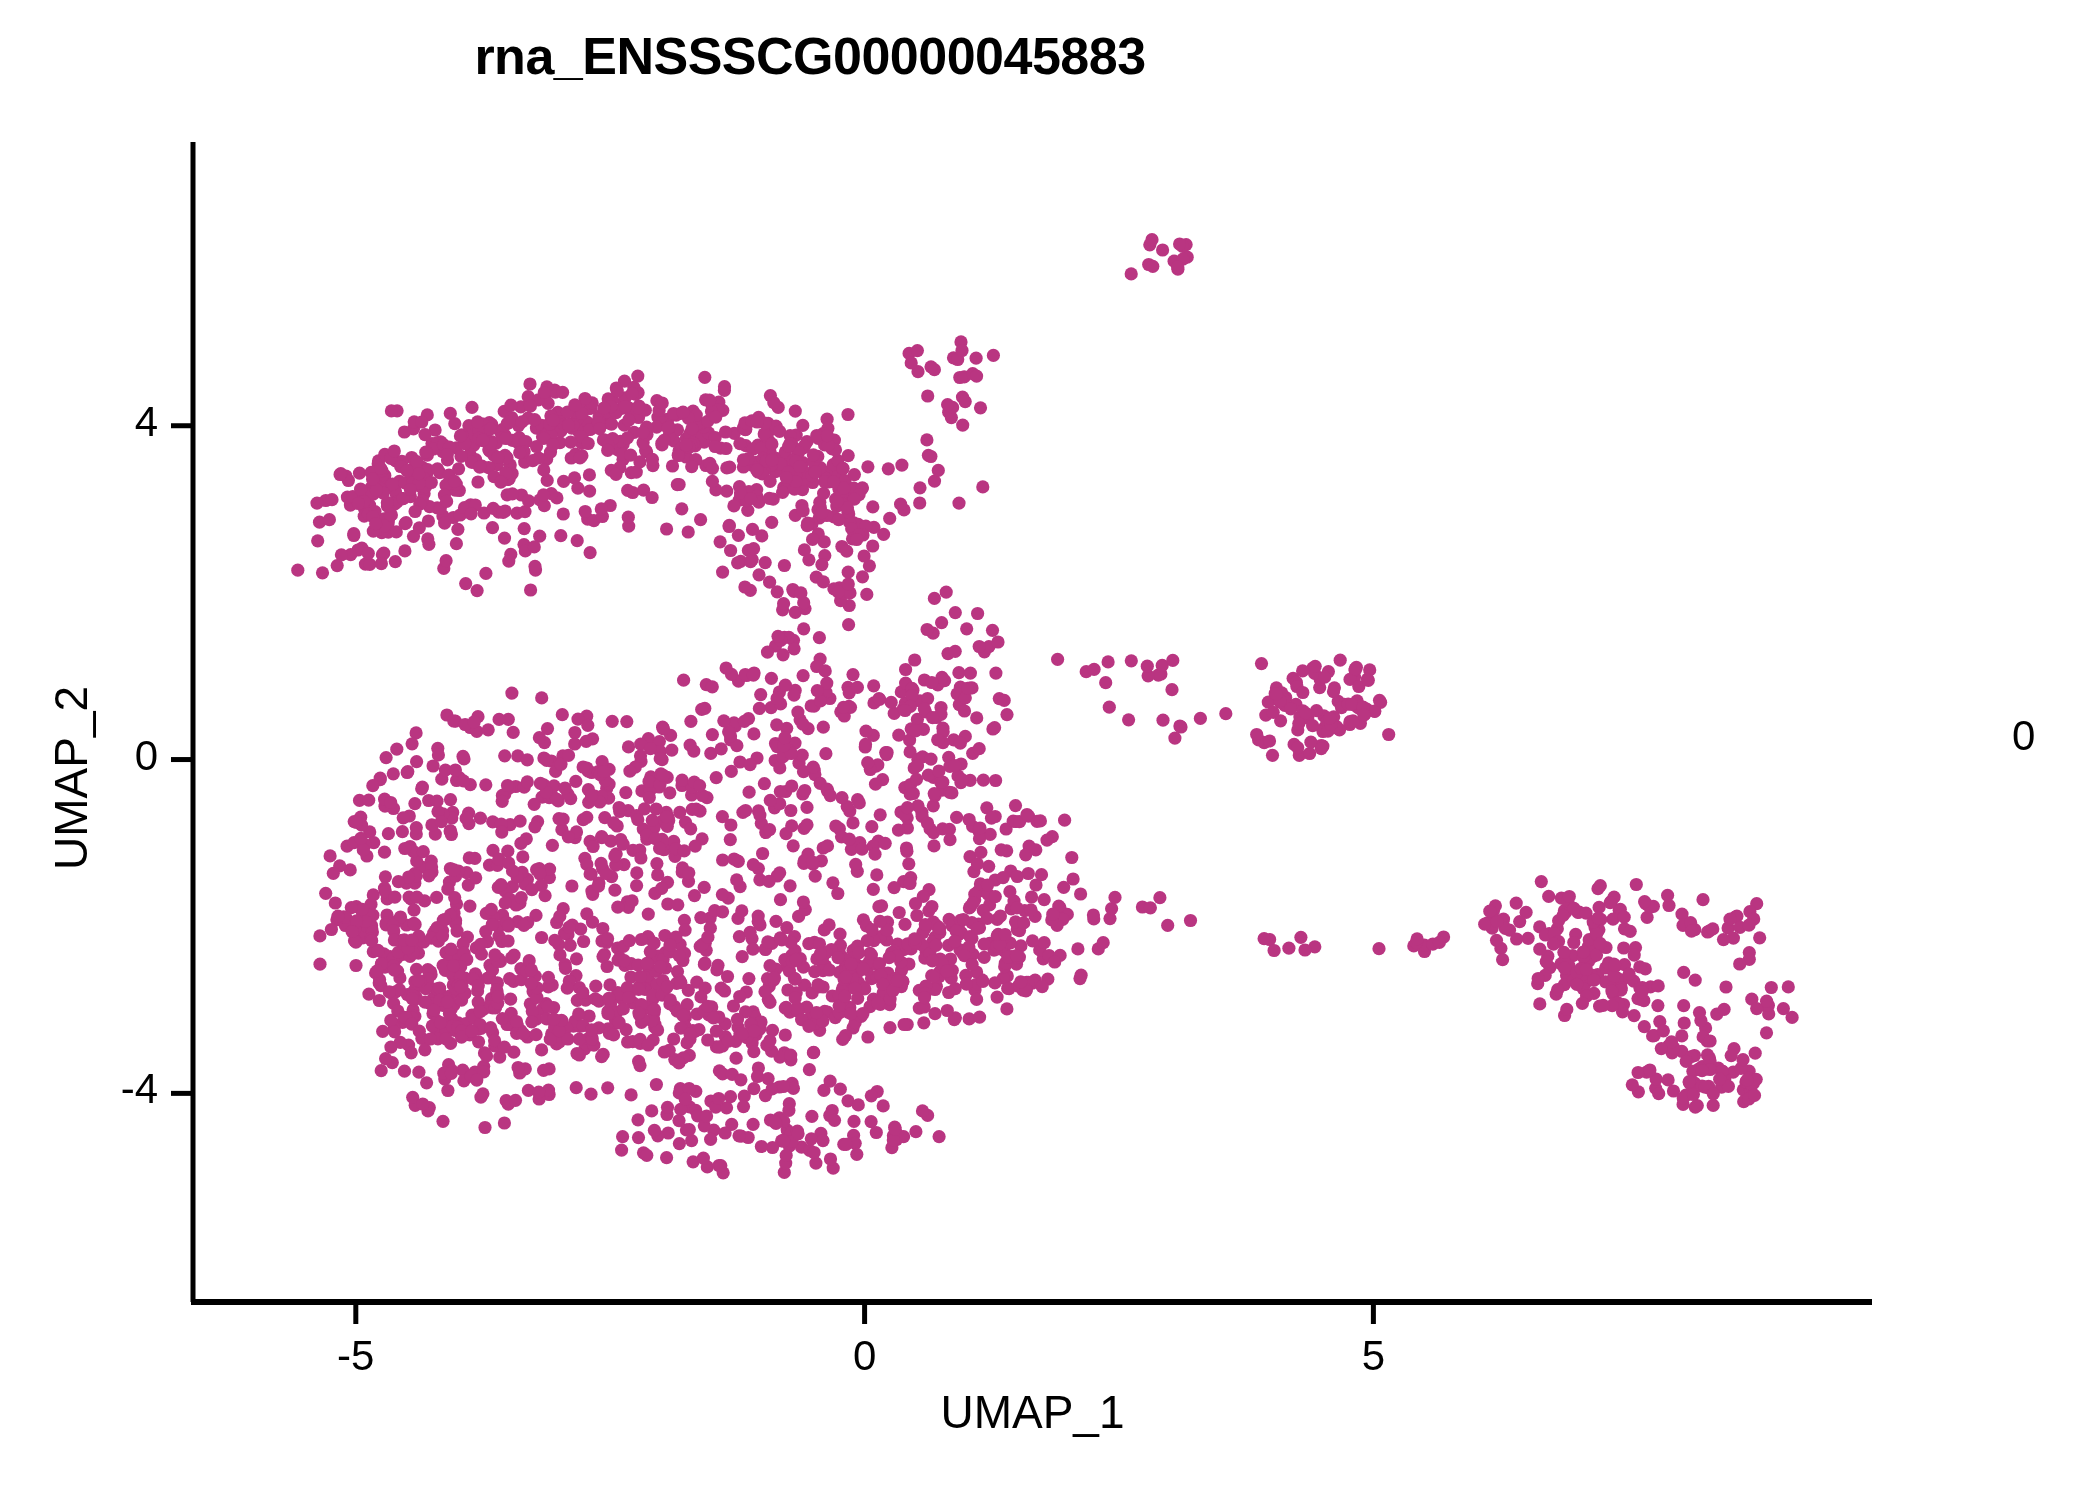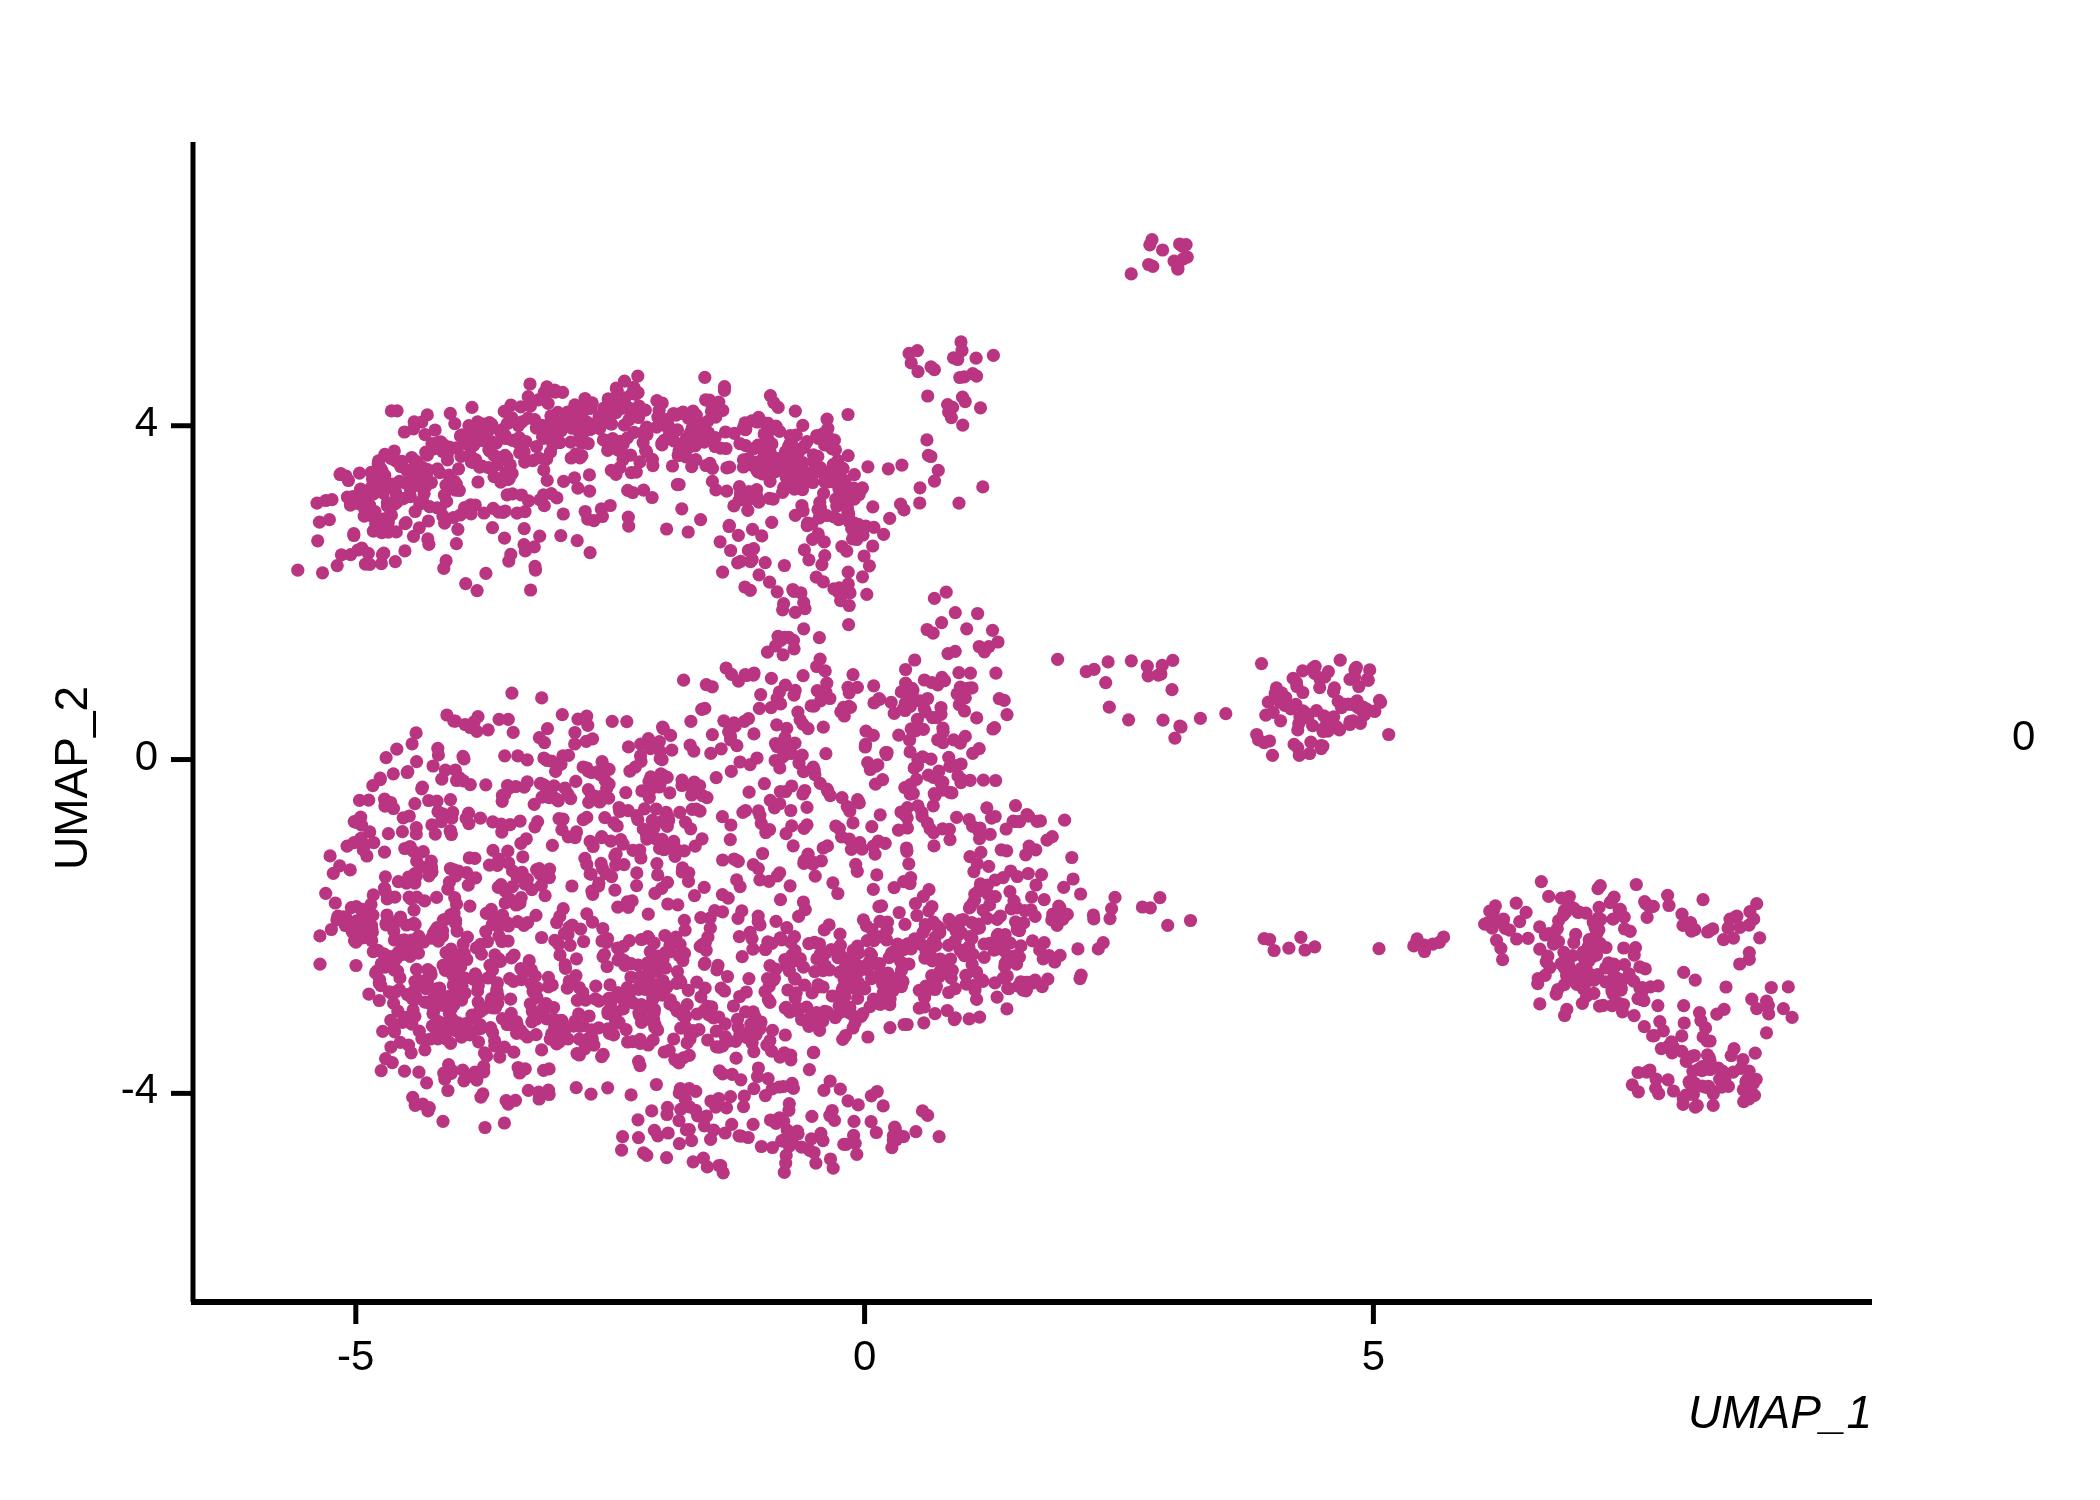--- a/index.html
+++ b/index.html
@@ -45,22 +45,21 @@
   }
   .axis-label {
     position: absolute;
     color: #000000;
     font-size: 46px;
   }
   #xaxis-title {
     left: 193px;
     top: 1385px;
     width: 1679px;
-    text-align: right;
-    font-style: italic;
+    text-align: center;
   }
   #yaxis-title {
     left: 0px;
     top: 0px;
     transform-origin: left top;
     transform: translate(44px, 870px) rotate(-90deg);
     white-space: nowrap;
   }
   .tick-text {
     position: absolute;
@@ -89,20 +88,21 @@
     top: 712px;
     font-size: 42px;
     color: #000000;
   }
 </style>
 </head>
 <body>
 
 <div id="root">
 
+  <div id="plot-title">rna_ENSSSCG00000045883</div>
 
   <div id="panel">
     <svg id="scatter-svg" width="2100" height="1500">
       <g id="points-layer">
           <circle cx="502.3" cy="429.6" r="6.6" fill="#B93581"></circle>
           <circle cx="829.4" cy="471.7" r="6.6" fill="#B93581"></circle>
           <circle cx="391.4" cy="514.9" r="6.6" fill="#B93581"></circle>
           <circle cx="464.5" cy="440.8" r="6.6" fill="#B93581"></circle>
           <circle cx="545.4" cy="395.6" r="6.6" fill="#B93581"></circle>
           <circle cx="677.5" cy="429.8" r="6.6" fill="#B93581"></circle>

